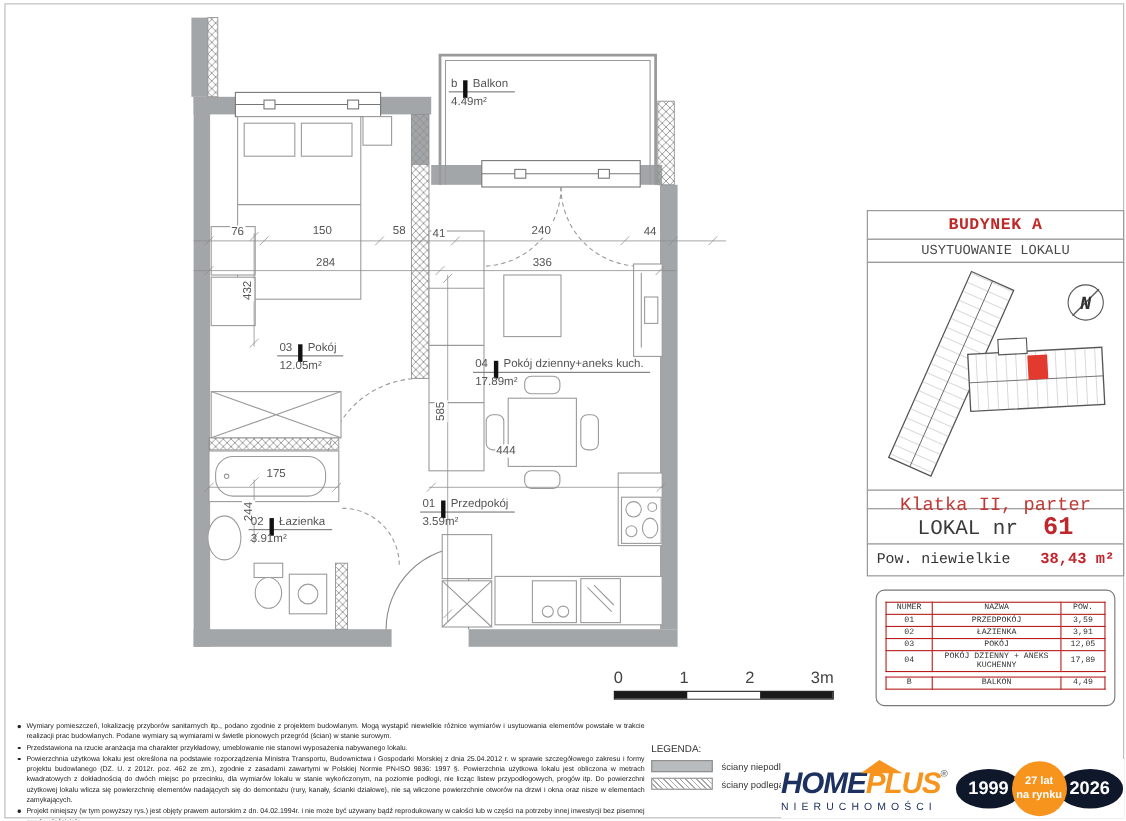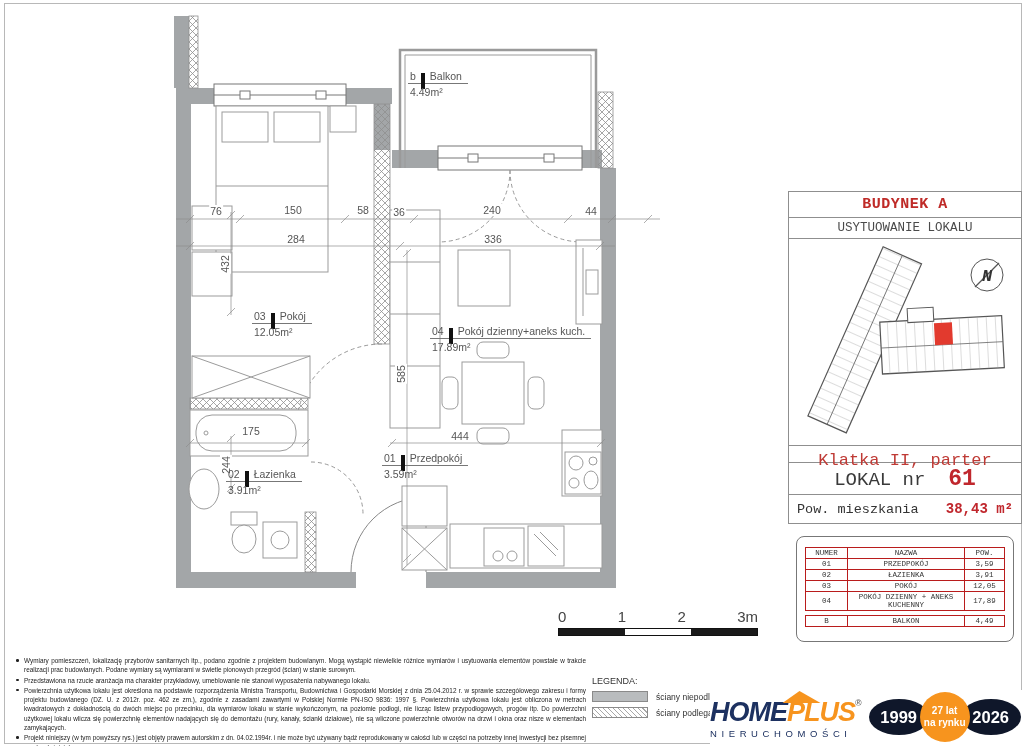--- a/index.html
+++ b/index.html
@@ -218,30 +218,30 @@
         <line x1="190" y1="443" x2="308" y2="443"></line>
         <path d="M186 447L194 439M302 447L310 439"></path>
         <line x1="390" y1="443" x2="603" y2="443"></line>
         <path d="M388 447L396 439M597 447L605 439"></path>
       </g>
     </svg>
 
     <span class="dim" style="left:216px;top:211px">76</span>
     <span class="dim" style="left:293px;top:210px">150</span>
     <span class="dim" style="left:363px;top:210px">58</span>
-    <span class="dim" style="left:399px;top:212px">36</span>
+    <span class="dim" style="left:399px;top:212px">41</span>
     <span class="dim" style="left:492px;top:210px">240</span>
     <span class="dim" style="left:591px;top:211px">44</span>
     <span class="dim" style="left:296px;top:239px">284</span>
     <span class="dim" style="left:493px;top:239px">336</span>
     <span class="dim v" style="left:225px;top:264px">432</span>
     <span class="dim v" style="left:401px;top:374px">585</span>
     <span class="dim v" style="left:226px;top:465px">244</span>
     <span class="dim" style="left:251px;top:431px">175</span>
-    <span class="dim" style="left:460px;top:436px">444</span>
+    <span class="dim" style="left:460px;top:410px">444</span>
 
     <div class="rlabel" style="left:408px;top:70px">
       <div class="rl-top">
           <span>b</span>
           <span class="rl-bar"></span>
           <span>Balkon</span>
         </div>
       <div class="rl-area">4.49m²</div>
     </div>
     <div class="rlabel" style="left:252px;top:310px">
@@ -323,21 +323,21 @@
           <text x="198" y="42" text-anchor="middle" font-size="17" font-style="italic" font-weight="bold" fill="#333">N</text>
         </g>
       </svg>
     </div>
     <div class="box b-stair">Klatka II, parter</div>
     <div class="box b-lokal">
       <span>LOKAL nr</span>&nbsp;
       <b>61</b>
     </div>
     <div class="box b-row">
-      <span class="lbl">Pow. mieszkania</span>
+      <span class="lbl">Pow. niewielkie</span>
       <span class="val">38,43 m²</span>
     </div>
 
     <div class="tablebox">
       <table class="rtable">
         <colgroup>
             <col class="c1">
             <col class="c2">
             <col class="c3">
           </colgroup>

